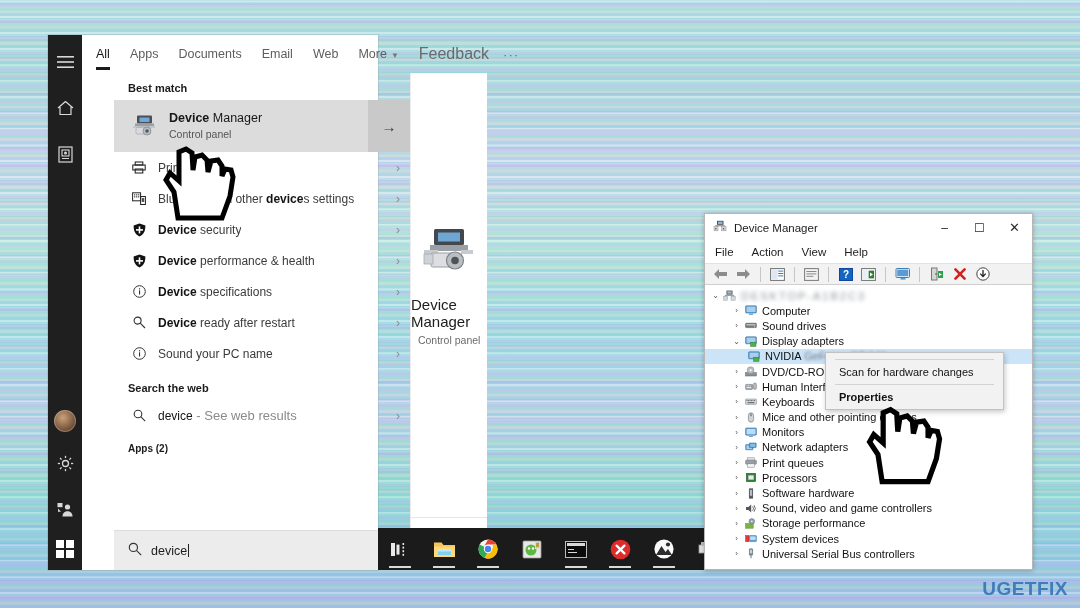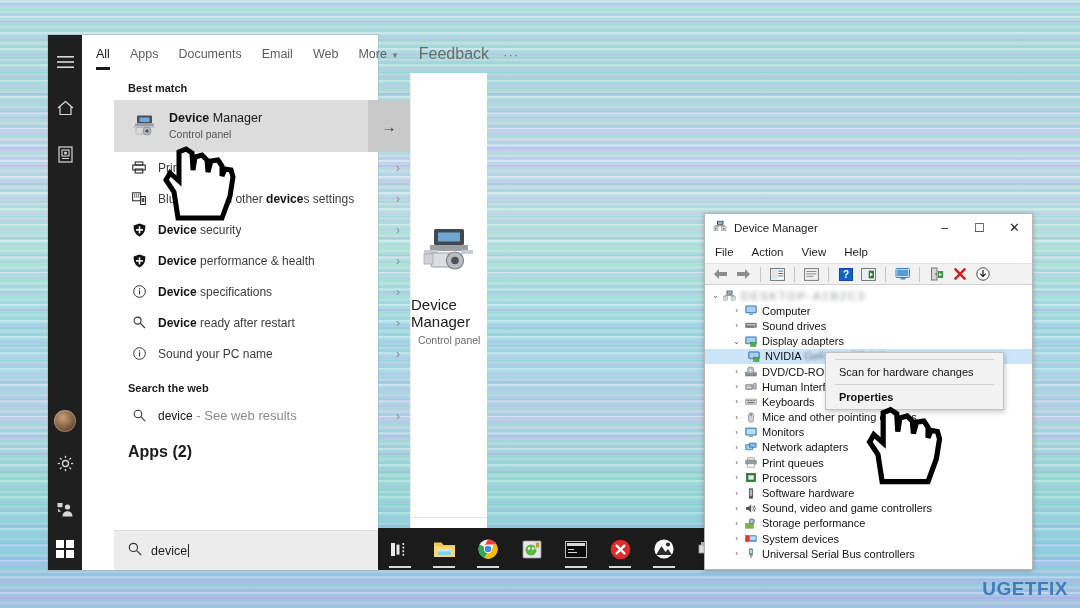--- a/index.html
+++ b/index.html
@@ -97,21 +97,21 @@
 
   .srow{ display:flex; align-items:center; height:31px; padding:0 10px 0 14px;
          font-size:12px; color:#3b3b3b; }
   .srow .ico{ width:22px; flex:0 0 22px; display:flex; align-items:center;
               justify-content:center; color:#2b2b2b; }
   .srow .lbl{ margin-left:8px; white-space:nowrap; overflow:hidden;
               text-overflow:ellipsis; }
   .srow .lbl b{ font-weight:bold; color:#141414; }
   .srow .chev{ margin-left:auto; color:#8c8c8c; font-size:12px; padding-left:6px; }
 
-  .plain{ font-size:16px; font-weight:bold; color:#1b1b1b; padding:9px 14px 5px; }
+  .plain{ font-size:10px; font-weight:bold; color:#1b1b1b; padding:9px 14px 5px; }
 
   #searchbox{
     height:40px; flex:0 0 40px; background:#ececec; display:flex;
     align-items:center; padding:0 14px; margin-top:auto;
     border-top:1px solid #dcdcdc;
   }
   #searchbox .lbl{ font-size:12.5px; color:#1d1d1d; margin-left:9px; }
   .caretbar{ display:inline-block; width:1px; height:13px; background:#222;
      vertical-align:-2px; margin-left:1px; }
 

